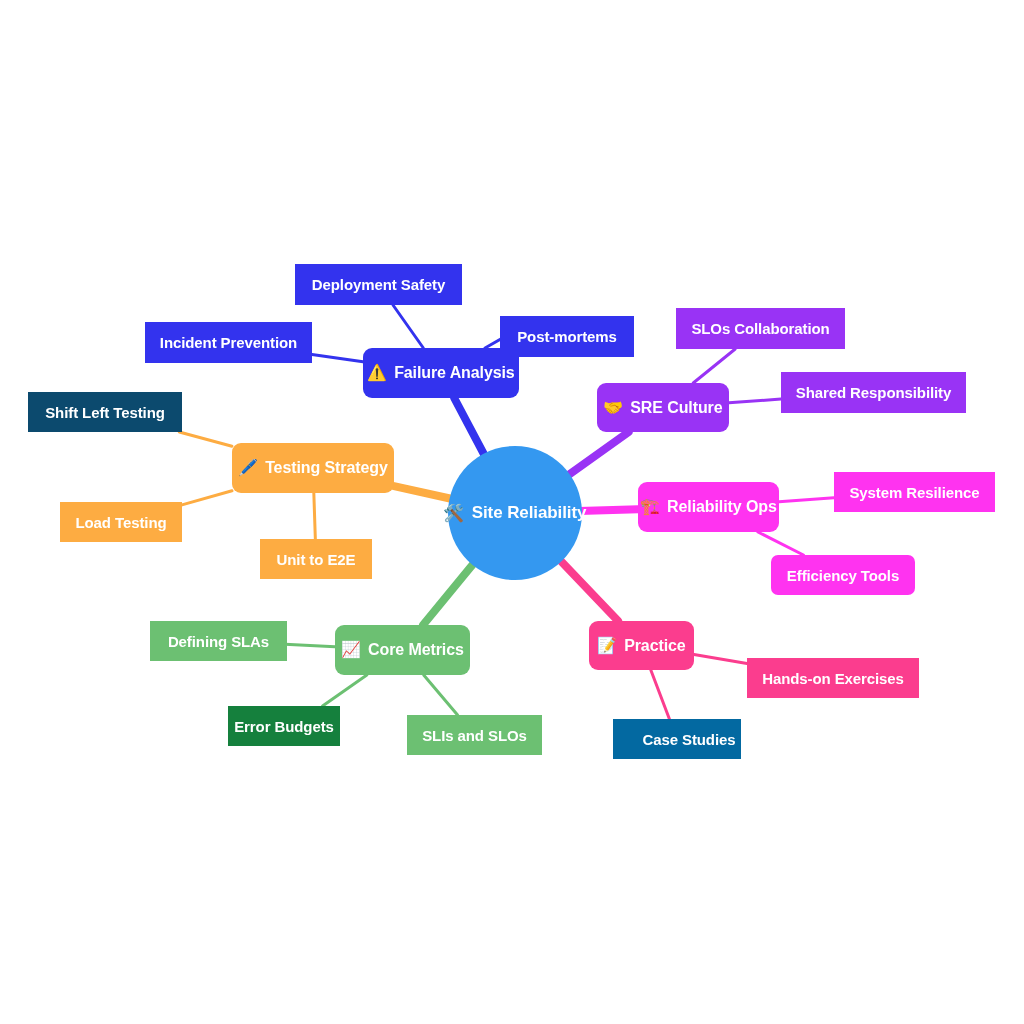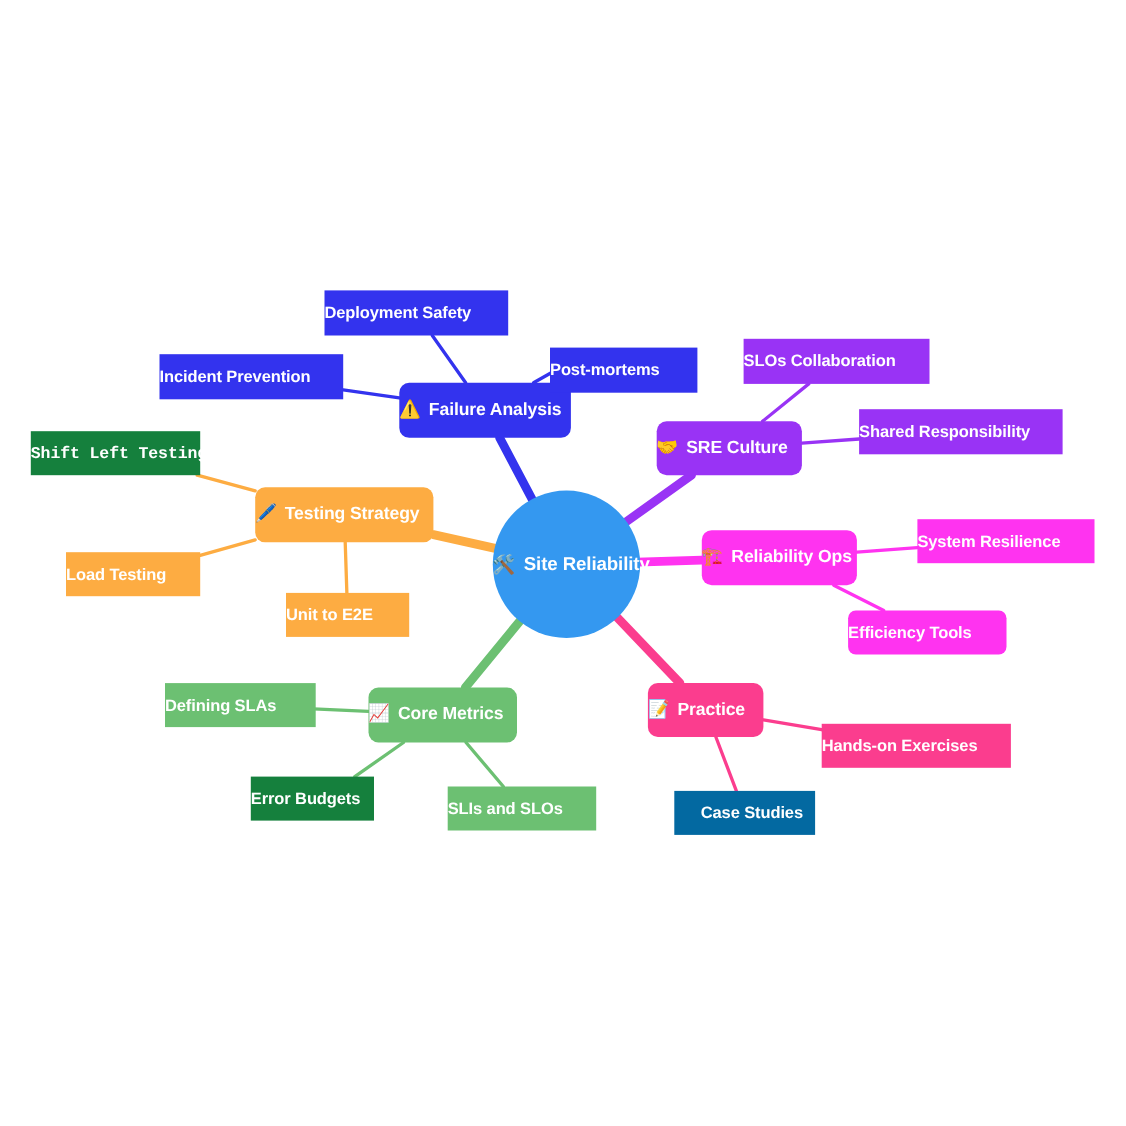--- a/index.html
+++ b/index.html
@@ -24,20 +24,21 @@
     top: 0;
     width: 1024px;
     height: 1024px;
     pointer-events: none;
   }
   .node {
     position: absolute;
     box-sizing: border-box;
     display: flex;
     align-items: center;
+    justify-content: center;
     color: #ffffff;
     font-weight: bold;
     letter-spacing: -0.1px;
     white-space: nowrap;
     z-index: 5;
   }
   .node .emoji {
     display: inline-block;
     margin-right: 7px;
     font-weight: normal;
@@ -144,21 +145,21 @@
       <div class="node leaf-node" style="background: #15803d; left: 228px; top: 706px; width: 112px; height: 40px;">
         <span class="node-label">Error Budgets</span>
       </div>
       <div class="node leaf-node" style="background: rgb(108, 192, 114); left: 407px; top: 715px; width: 135px; height: 40px;">
         <span class="node-label">SLIs and SLOs</span>
       </div>
       <div class="node branch-node" style="background: rgb(253, 172, 66); left: 232px; top: 443px; width: 162px; height: 50px;">
         <span class="emoji">🖊️</span>
         <span class="node-label">Testing Strategy</span>
       </div>
-      <div class="node leaf-node" style="background: #15803d; left: 28px; top: 392px; width: 154px; height: 40px; font-family: Liberation Mono, monospace;">
+      <div class="node leaf-node" style="background: #0c4a6e; left: 28px; top: 392px; width: 154px; height: 40px;">
         <span class="node-label">Shift Left Testing</span>
       </div>
       <div class="node leaf-node" style="background: rgb(253, 172, 66); left: 60px; top: 502px; width: 122px; height: 40px;">
         <span class="node-label">Load Testing</span>
       </div>
       <div class="node leaf-node" style="background: rgb(253, 172, 66); left: 260px; top: 539px; width: 112px; height: 40px;">
         <span class="node-label">Unit to E2E</span>
       </div>
     </div>
 </div>

